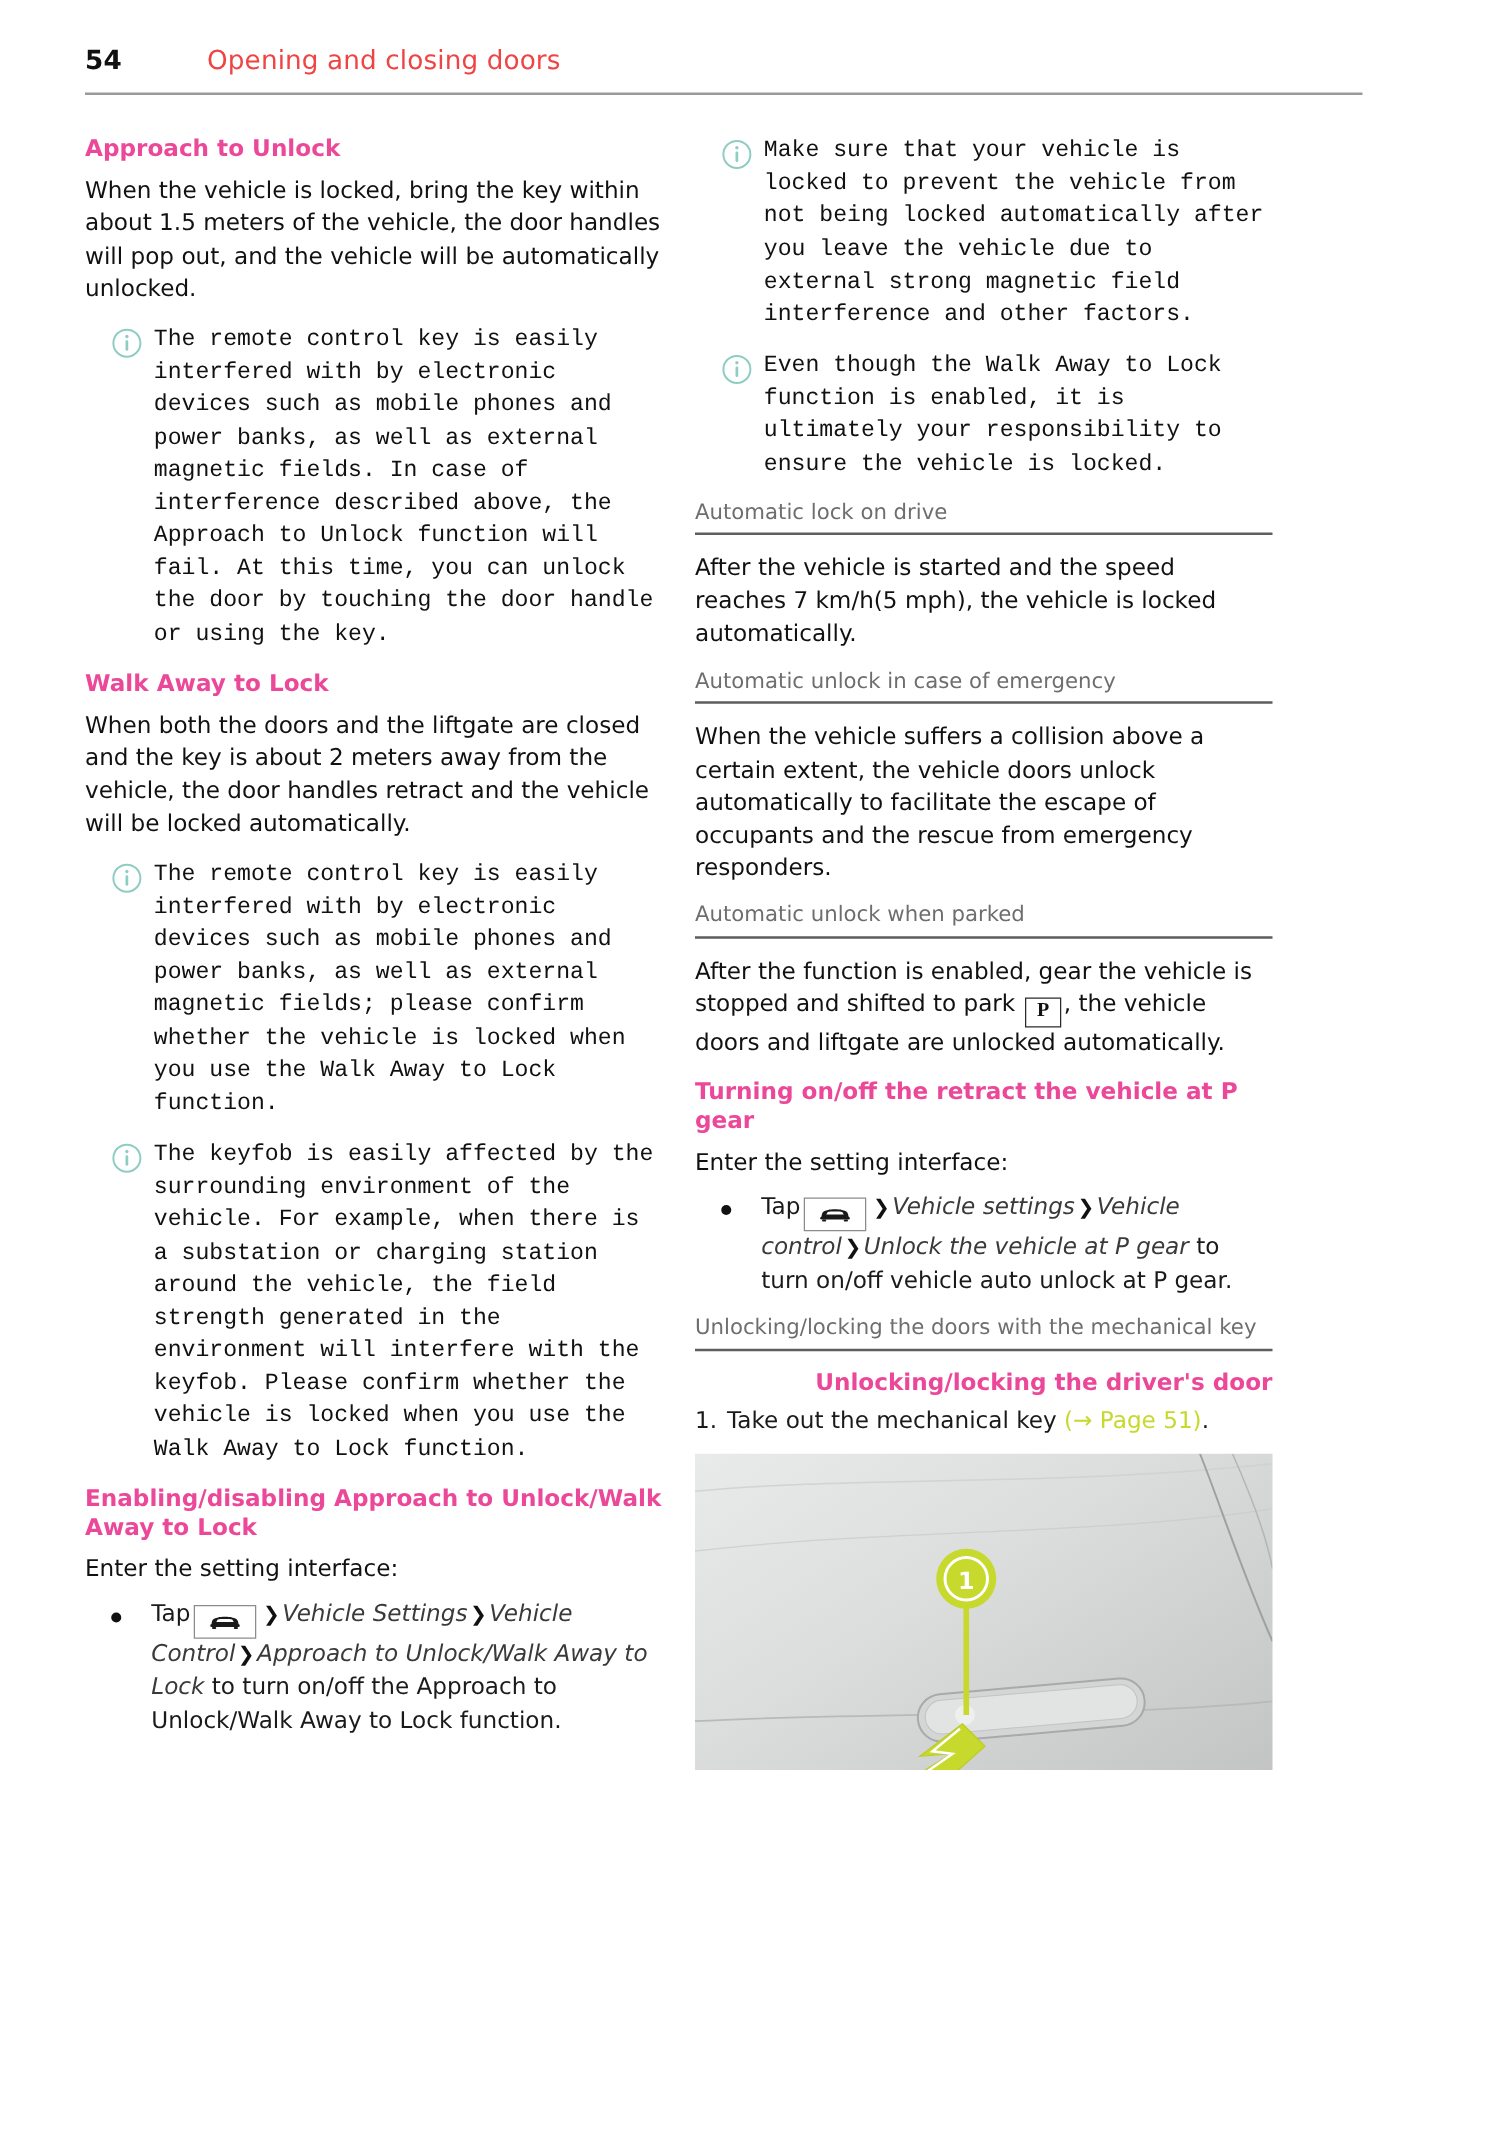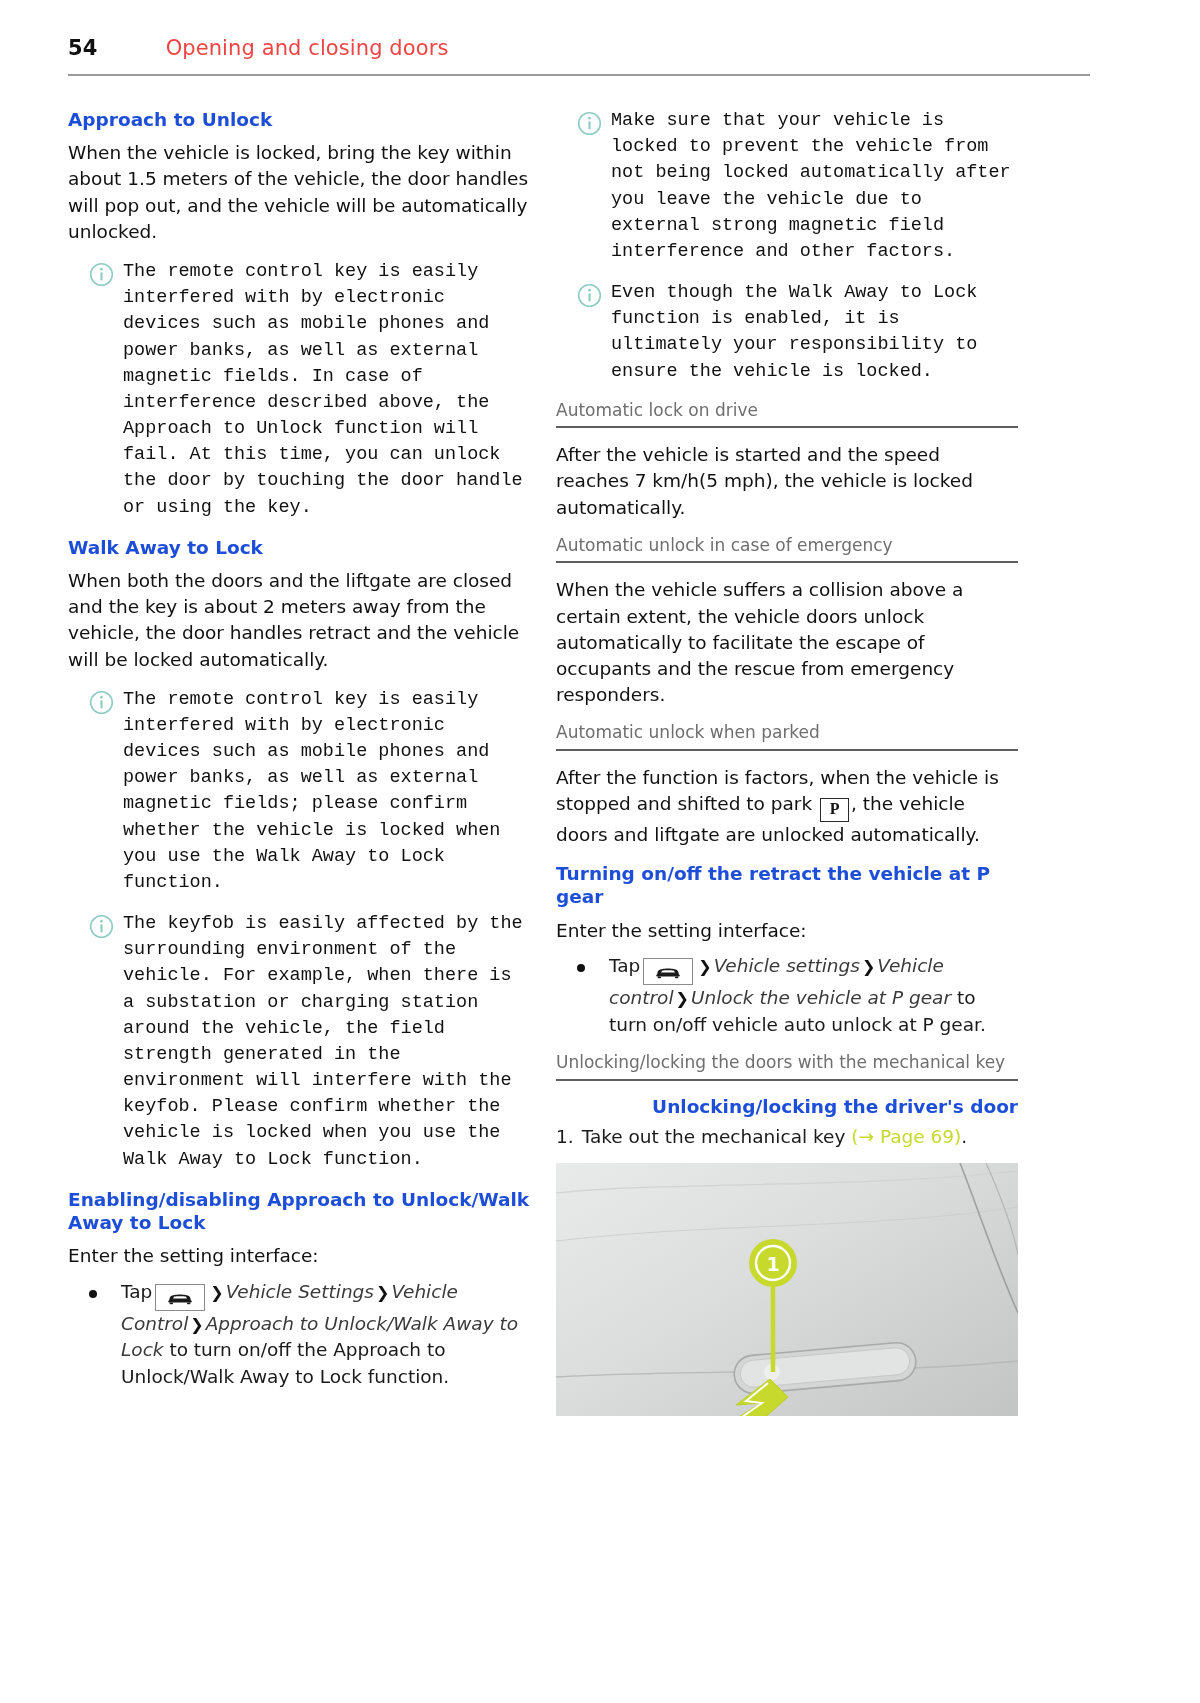--- a/index.html
+++ b/index.html
@@ -27,21 +27,21 @@
 
   
   .col {
     position:absolute; top:108px; width:462px;
   }
   .col-left  { left:68px; }
   .col-right { left:556px; }
 
   
   h2.sec-title {
-    font-size:18.5px; font-weight:bold; color:#1d4ed8;
+    font-size:18.5px; font-weight:bold; color:#ec4899;
     margin:0 0 9px 0; line-height:1.26; letter-spacing:0px;
   }
   h2.sec-title.spaced { }
 
   h3.gray-title {
     font-size:17px; font-weight:normal; color:#6e6e6e;
     margin:14px 0 0 0; line-height:1.27; letter-spacing:0px;
   }
   .gray-rule { height:2px; background:#5e5e5e; margin:5px 0 14px 0; }
 
@@ -198,21 +198,21 @@
     <h3 class="gray-title">Automatic lock on drive</h3>
     <div class="gray-rule"></div>
     <p class="body">After the vehicle is started and the speed reaches 7 km/h(5 mph), the vehicle is locked automatically.</p>
 
     <h3 class="gray-title">Automatic unlock in case of emergency</h3>
     <div class="gray-rule"></div>
     <p class="body">When the vehicle suffers a collision above a certain extent, the vehicle doors unlock automatically to facilitate the escape of occupants and the rescue from emergency responders.</p>
 
     <h3 class="gray-title">Automatic unlock when parked</h3>
     <div class="gray-rule"></div>
-    <p class="body"><span>After the function is factors, when the vehicle is stopped and shifted to park </span><span class="p-box">P</span><span>, the vehicle doors and liftgate are unlocked automatically.</span></p>
+    <p class="body"><span>After the function is enabled, gear the vehicle is stopped and shifted to park </span><span class="p-box">P</span><span>, the vehicle doors and liftgate are unlocked automatically.</span></p>
 
     <h2 class="sec-title">Turning on/off the retract the vehicle at P gear</h2>
     <p class="body tight">Enter the setting interface:</p>
 
     <div class="bullet">
       <span class="bullet-dot"></span>
       <span class="bullet-text"><span>Tap</span><span class="icon-box"><svg width="30" height="16" viewBox="0 0 30 16">
             <path d="M4 11 L4.6 8.2 C4.9 7 5.8 6 7.2 5.6 L9.5 4.9 C11.8 4.2 18.2 4.2 20.5 4.9 L22.8 5.6 C24.2 6 25.1 7 25.4 8.2 L26 11 Z" fill="#1a1a1a"></path>
             <rect x="3.2" y="10.4" width="23.6" height="2.2" rx="1.1" fill="#1a1a1a"></rect>
             <path d="M9.2 6.6 C11.5 6.1 18.5 6.1 20.8 6.6 L22 8.6 L8 8.6 Z" fill="#ffffff"></path>
@@ -221,21 +221,21 @@
           </svg></span><span class="chev">❯</span><span class="ital">Vehicle settings</span><span class="chev">❯</span><span class="ital">Vehicle control</span><span class="chev">❯</span><span class="ital">Unlock the vehicle at P gear</span><span> to turn on/off vehicle auto unlock at P gear.</span></span>
     </div>
 
     <h3 class="gray-title">Unlocking/locking the doors with the mechanical key</h3>
     <div class="gray-rule"></div>
 
     <h2 class="sec-title" style="margin-bottom:6px;text-align:right;">Unlocking/locking the driver's door</h2>
 
     <div class="numitem">
       <span class="num-label">1.</span>
-      <span class="num-text"><span>Take out the mechanical key </span><span class="xref">(→ </span><span class="xref">Page 69)</span><span>.</span></span>
+      <span class="num-text"><span>Take out the mechanical key </span><span class="xref">(→ </span><span class="xref">Page 51)</span><span>.</span></span>
     </div>
 
     <div class="figure">
       <svg width="462" height="253" viewBox="0 0 462 253">
 
         <path d="M0 30 C 120 18, 300 26, 462 8" fill="none" stroke="#cfd0d0" stroke-width="1.2" opacity="0.9"></path>
         <path d="M0 78 C 150 60, 320 66, 462 44" fill="none" stroke="#cacbcb" stroke-width="1" opacity="0.8"></path>
 
         <path d="M404 0 C 420 40, 438 96, 462 150" fill="none" stroke="#9fa0a0" stroke-width="1.6"></path>
         <path d="M430 0 C 446 36, 458 70, 462 92" fill="none" stroke="#b4b5b5" stroke-width="1.2"></path>

